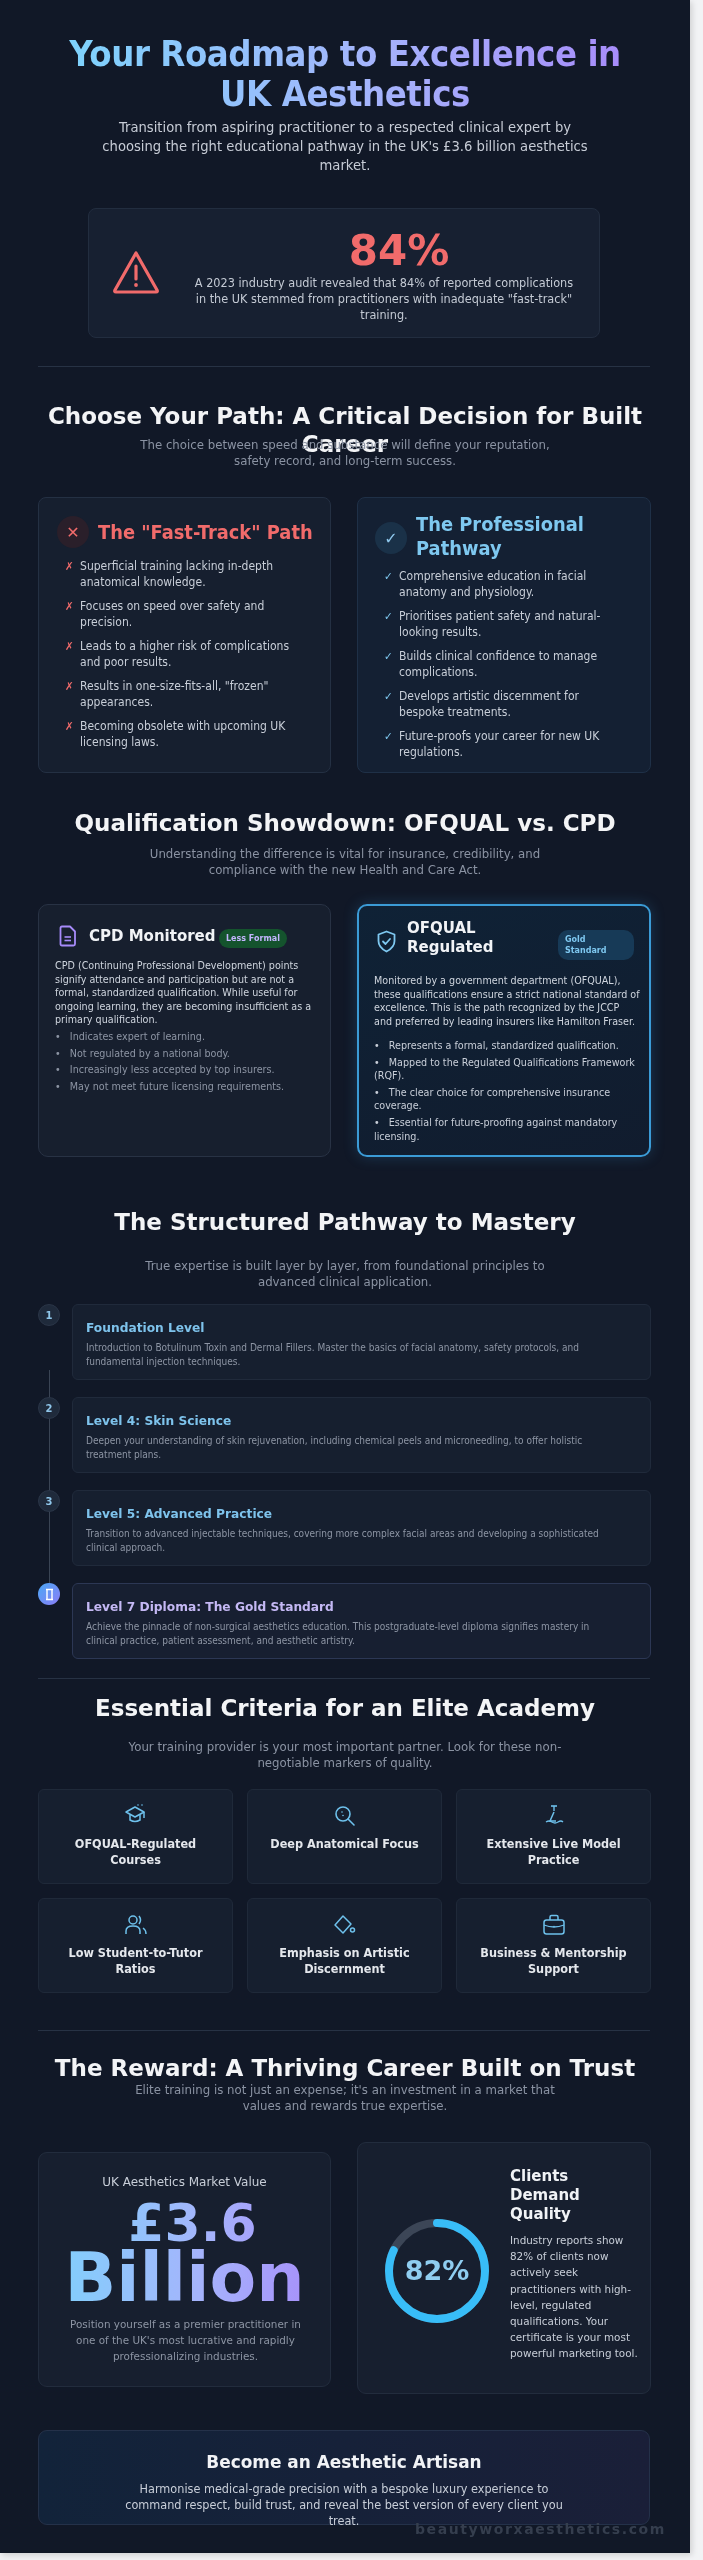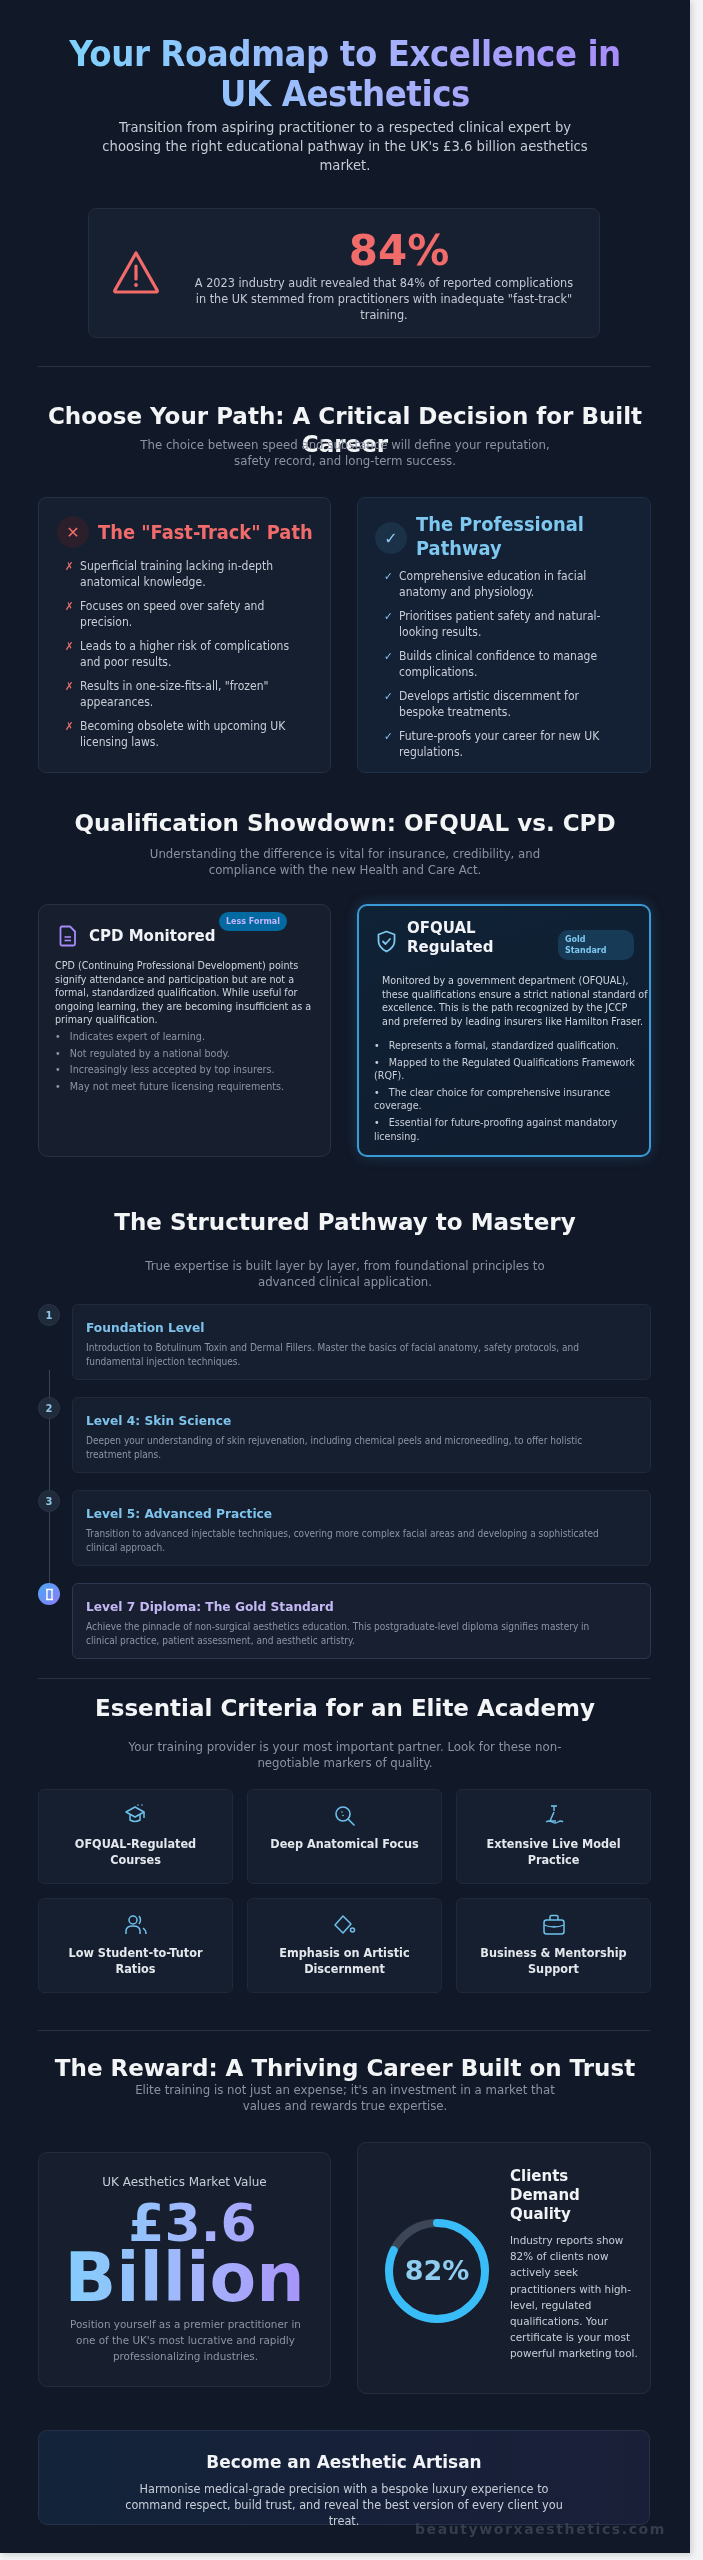--- a/index.html
+++ b/index.html
@@ -118,38 +118,38 @@
   <h2 class="abs center sec-title" style="top:809px;">Qualification Showdown: OFQUAL vs. CPD</h2>
   <p class="abs center sec-sub" style="top:846px;">Understanding the difference is vital for insurance, credibility, and compliance with the new Health and Care Act.</p>
 
   <div class="abs qual-card cpd">
     <svg class="abs" style="left:19px; top:20px; width:20px; height:22px;" viewBox="0 0 20 22">
       <path d="M4 1.5 H12 L17 6.5 V19 Q17 20.5 15.5 20.5 H4 Q2.5 20.5 2.5 19 V3 Q2.5 1.5 4 1.5 Z" fill="none" stroke="#a78bfa" stroke-width="1.8" stroke-linejoin="round"></path>
       <line x1="6.5" y1="12" x2="13" y2="12" stroke="#a78bfa" stroke-width="1.6"></line>
       <line x1="6.5" y1="15.5" x2="13" y2="15.5" stroke="#a78bfa" stroke-width="1.6"></line>
     </svg>
     <div class="abs qual-title" style="left:50px; top:22px;">CPD Monitored</div>
-    <span class="abs badge" style="left:180px; top:7px; background:#0369a1; color:#c4b5fd;">Less Formal</span>
+    <span class="abs badge" style="left:180px; top:24px; background:#14532d; color:#c4b5fd;">Less Formal</span>
     <p class="abs qual-desc" style="left:16px; top:54px; width:262px;">CPD (Continuing Professional Development) points signify attendance and participation but are not a formal, standardized qualification. While useful for ongoing learning, they are becoming insufficient as a primary qualification.</p>
     <ul class="abs qual-list" style="left:16px; top:125px; width:262px; color:#8d95a4;">
       <li>•&nbsp;&nbsp;&nbsp;<span>Indicates expert of learning.</span></li>
       <li>•&nbsp;&nbsp;&nbsp;<span>Not regulated by a national body.</span></li>
       <li>•&nbsp;&nbsp;&nbsp;<span>Increasingly less accepted by top insurers.</span></li>
       <li>•&nbsp;&nbsp;&nbsp;<span>May not meet future licensing requirements.</span></li>
     </ul>
   </div>
 
   <div class="abs qual-card ofq">
     <svg class="abs" style="left:17px; top:24px; width:21px; height:23px;" viewBox="0 0 21 23">
       <path d="M10.5 1.5 L18.5 4.5 V11 Q18.5 17.5 10.5 21.5 Q2.5 17.5 2.5 11 V4.5 Z" fill="none" stroke="#7ec8f0" stroke-width="1.8" stroke-linejoin="round"></path>
       <path d="M7 11.5 L9.5 14 L14 9" fill="none" stroke="#7ec8f0" stroke-width="1.8" stroke-linecap="round" stroke-linejoin="round"></path>
     </svg>
     <div class="abs qual-title" style="left:48px; top:13px; width:110px;">OFQUAL Regulated</div>
     <span class="abs badge" style="left:199px; top:24px; width:76px; background:#173a57; color:#7ec8f0;">Gold Standard</span>
-    <p class="abs qual-desc" style="left:23px; top:68px; width:266px;">Monitored by a government department (OFQUAL), these qualifications ensure a strict national standard of excellence. This is the path recognized by the JCCP and preferred by leading insurers like Hamilton Fraser.</p>
+    <p class="abs qual-desc" style="left:15px; top:68px; width:266px;">Monitored by a government department (OFQUAL), these qualifications ensure a strict national standard of excellence. This is the path recognized by the JCCP and preferred by leading insurers like Hamilton Fraser.</p>
     <ul class="abs qual-list" style="left:15px; top:133px; width:266px; color:#c8ced8;">
       <li>•&nbsp;&nbsp;&nbsp;<span>Represents a formal, standardized qualification.</span></li>
       <li>•&nbsp;&nbsp;&nbsp;<span>Mapped to the Regulated Qualifications Framework (RQF).</span></li>
       <li>•&nbsp;&nbsp;&nbsp;<span>The clear choice for comprehensive insurance coverage.</span></li>
       <li>•&nbsp;&nbsp;&nbsp;<span>Essential for future-proofing against mandatory licensing.</span></li>
     </ul>
   </div>
 
   <h2 class="abs center sec-title" style="top:1208px;">The Structured Pathway to Mastery</h2>
   <p class="abs center sec-sub" style="top:1258px;">True expertise is built layer by layer, from foundational principles to advanced clinical application.</p>

